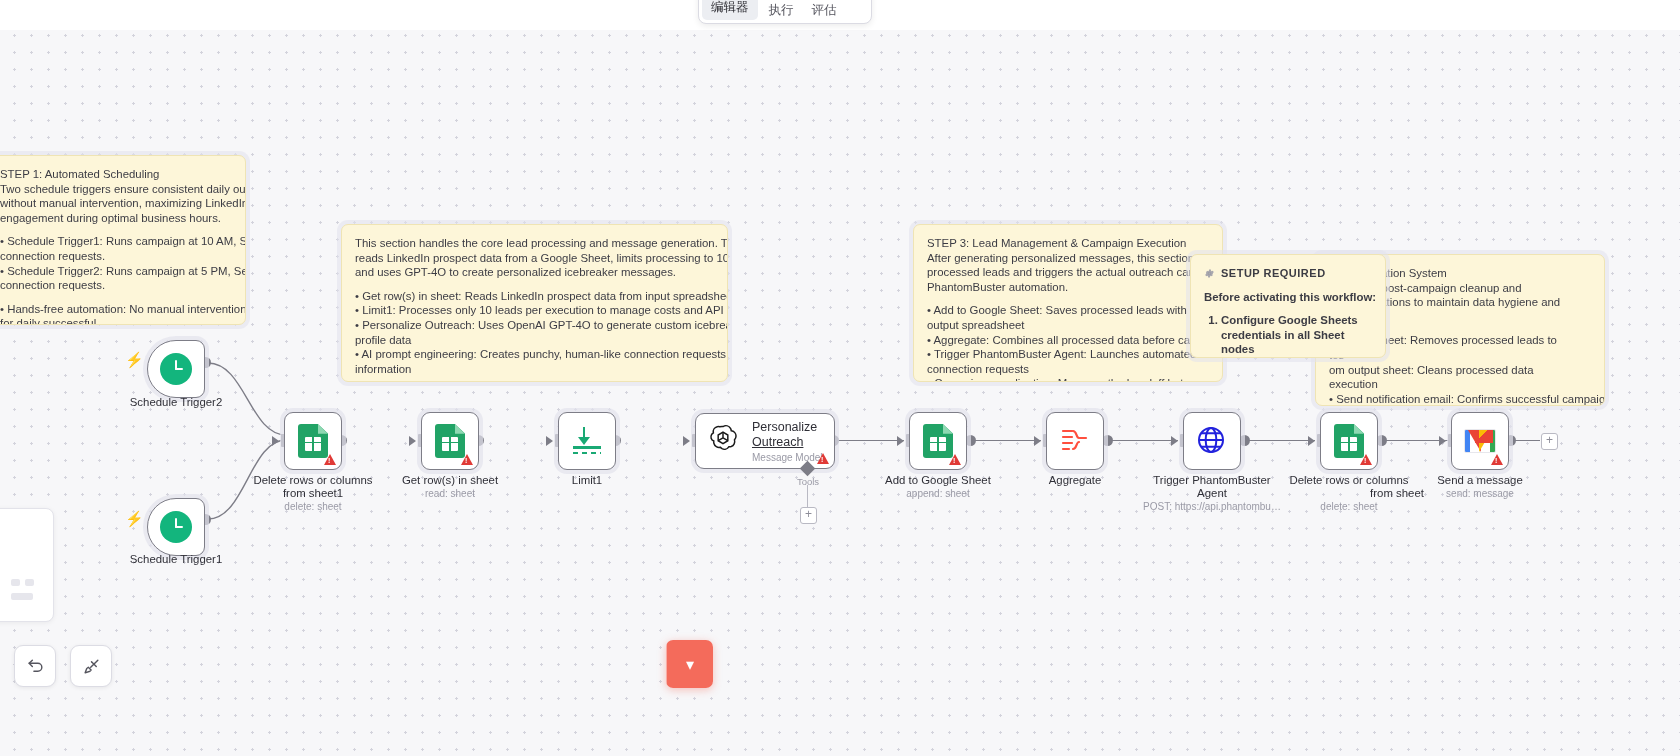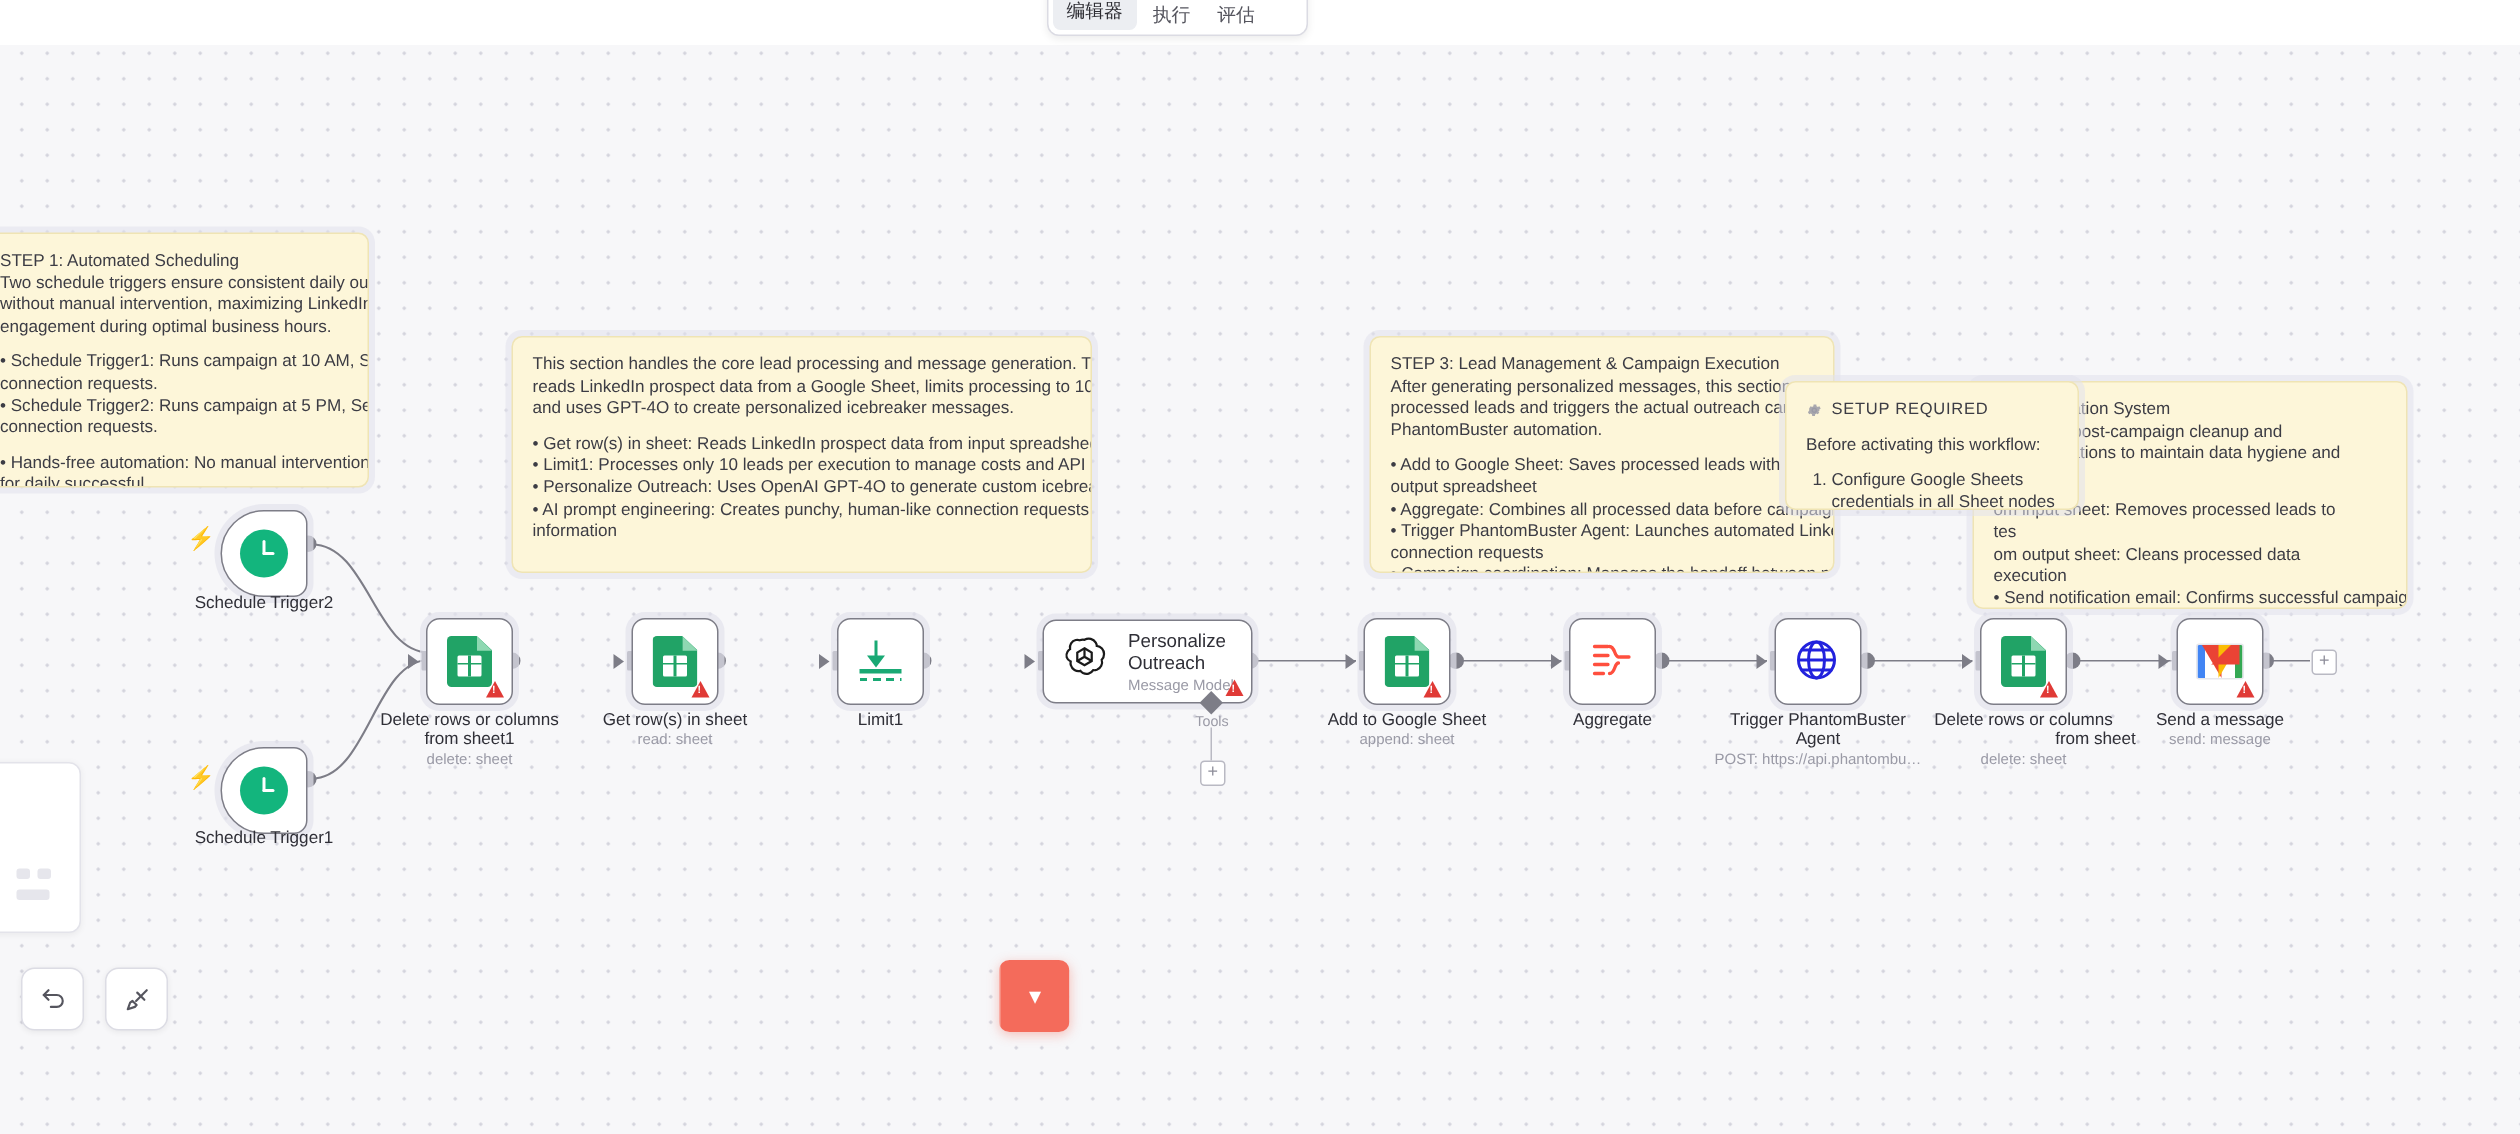--- a/index.html
+++ b/index.html
@@ -46,21 +46,21 @@
     line-height:14.6px;
     color:#3c3c44;
   }
   .sticky .line{white-space:pre;}
   .sticky .blank{height:9px;}
   .sticky .ttl{font-weight:400;}
   
   #note-step1{left:-14px;top:155px;width:260px;height:170px;}
   #note-step2{left:341px;top:224px;width:387px;height:158px;}
   #note-step3{left:913px;top:224px;width:310px;height:158px;}
-  #note-setup{left:1190px;top:254px;width:196px;height:86px;z-index:4;}
+  #note-setup{left:1190px;top:254px;width:196px;height:104px;z-index:4;font-weight:bold;}
   #note-step4{left:1315px;top:254px;width:290px;height:152px;z-index:3;}
   #note-setup .head{display:flex;align-items:center;gap:6px;margin-bottom:9px;}
   #note-setup .head .label{font-size:11px;letter-spacing:.5px;}
   .gear{
     width:11px;height:11px;flex:0 0 11px;position:relative;color:#9a9aa6;
   }
   .gear svg{display:block;}
   .num-list{margin:0;padding-left:17px;}
   .num-list li{margin-bottom:2px;}
   
@@ -202,20 +202,21 @@
 </div>
 
 <div class="sticky" id="note-step2">
   <div class="line">This section handles the core lead processing and message generation. The workflow</div>
   <div class="line">reads LinkedIn prospect data from a Google Sheet, limits processing to 10 leads per run,</div>
   <div class="line">and uses GPT-4O to create personalized icebreaker messages.</div>
   <div class="blank"></div>
   <div class="line">• Get row(s) in sheet: Reads LinkedIn prospect data from input spreadsheet</div>
   <div class="line">• Limit1: Processes only 10 leads per execution to manage costs and API limits</div>
   <div class="line">• Personalize Outreach: Uses OpenAI GPT-4O to generate custom icebreakers based on</div>
+  <div class="line">profile data</div>
   <div class="line">• AI prompt engineering: Creates punchy, human-like connection requests using prospect</div>
   <div class="line">information</div>
 </div>
 
 <div class="sticky" id="note-step3">
   <div class="line ttl">STEP 3: Lead Management &amp; Campaign Execution</div>
   <div class="line">After generating personalized messages, this section stores the</div>
   <div class="line">processed leads and triggers the actual outreach campaign through</div>
   <div class="line">PhantomBuster automation.</div>
   <div class="blank"></div>
@@ -359,21 +360,21 @@
 <div class="node wide" style="left:695px;top:413px">
   <span class="ic-openai">
     <svg width="34" height="34" viewBox="0 0 24 24" fill="none" stroke="#1a1a1a" stroke-width="1.05">
       <path d="M12 3.2c1.9-1.1 4.2-.5 5.3 1.3.3.5.5 1 .5 1.6 1.9.2 3.4 1.8 3.4 3.8 0 1-.4 2-1.1 2.7.6 1.9-.4 4-2.3 4.7-.6.2-1.1.3-1.7.2-1 1.6-3.1 2.2-4.8 1.3-.5-.3-.9-.6-1.2-1-2 .5-4-.7-4.5-2.6-.2-.6-.2-1.2-.1-1.8C3.5 12.6 3 10.5 4 8.8c.3-.5.7-.9 1.2-1.2-.4-2 .8-3.9 2.7-4.3.6-.1 1.2-.1 1.8.1.6-.2 1.5-.4 2.3-.2z"></path>
       <path d="M12 7.2l3.4 2v4l-3.4 2-3.4-2v-4l3.4-2z"></path>
       <path d="M12 7.2v4l3.4 2M12 11.2l-3.4 2"></path>
     </svg>
   </span>
   <span style="display:flex;flex-direction:column;margin-left:8px;">
     <span style="font-size:12.5px;line-height:15px;color:#2f2f37;">Personalize</span>
-    <span style="font-size:12.5px;line-height:15px;color:#2f2f37;">Outreach</span>
+    <span style="font-size:12.5px;line-height:15px;color:#2f2f37;text-decoration:underline;">Outreach</span>
     <span style="font-size:10px;color:#9a9aa6;margin-top:2px;">Message Model</span>
   </span>
   <div class="warn"></div>
 </div>
 <div class="tools-port" style="left:802px;top:463px">
   <div class="dia"></div>
   <div class="lbl">Tools</div>
   <div class="stem"></div>
   <div class="sq">+</div>
 </div>

